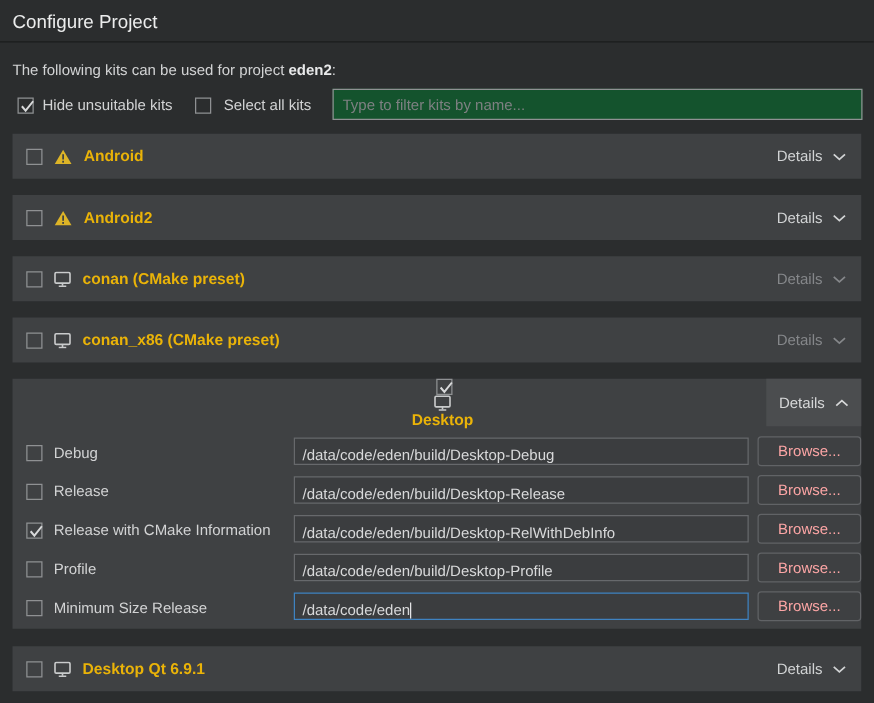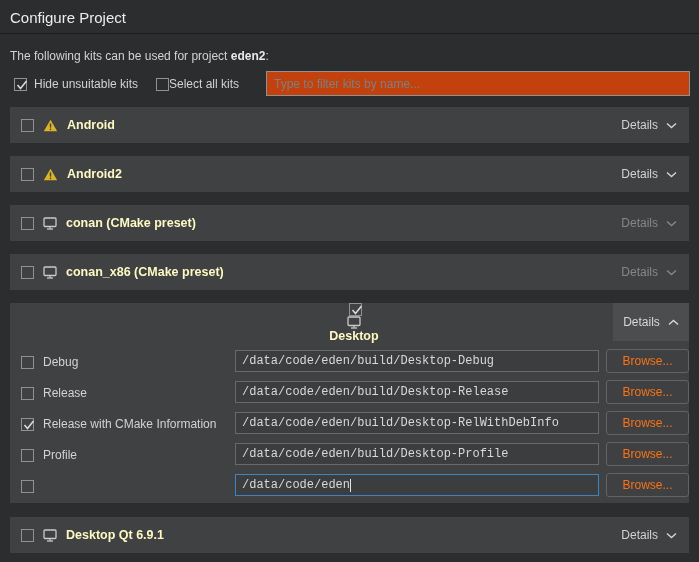--- a/index.html
+++ b/index.html
@@ -30,41 +30,41 @@
     width: 13px; height: 13px;
     border: 1px solid #8f9193;
     background: transparent;
     display: inline-block; position: relative; flex: none;
   }
   .checkbox svg { position: absolute; left: 0; top: -1px; display: none; }
   .checkbox.checked svg { display: block; }
 
   .ctl-label { font-size: 12px; color: #d2d3d4; }
   .hide-kits { position: absolute; left: 14px; top: 77px; display: flex; align-items: center; gap: 7px; }
-  .select-all { position: absolute; left: 156px; top: 77px; display: flex; align-items: center; gap: 0; }
+  .select-all { position: absolute; left: 156px; top: 77px; display: flex; align-items: center; gap: 10px; }
 
   .filter-input {
     position: absolute; left: 266px; top: 71px; width: 424px; height: 25px;
-    background: #c2410c;
+    background: #14532d;
     border: 1px solid #8f9193;
     color: #d4d5d6; font-size: 12px; padding: 0 7px;
     font-family: "Liberation Sans", sans-serif;
     outline: none;
   }
   .filter-input::placeholder { color: #7e8082; opacity: 1; }
 
   
   .kit-row {
     position: absolute; left: 10px; width: 679px; height: 36px;
     background: #3f4143;
     display: flex; align-items: center;
   }
   .kit-row .checkbox { margin-left: 11px; }
   .kit-icon { margin-left: 9px; display: flex; align-items: center; flex: none; }
-  .kit-name { margin-left: 9px; font-size: 12.5px; font-weight: bold; color: #fef9c3; }
+  .kit-name { margin-left: 9px; font-size: 12.5px; font-weight: bold; color: #eab308; }
   .details-btn {
     margin-left: auto; margin-right: 12px;
     display: flex; align-items: center; gap: 8px;
     font-size: 12px; color: #d1d3d4; cursor: default;
   }
   .details-btn.dim { color: #85878a; }
 
   
   .desktop-panel {
     position: absolute; left: 10px; top: 303px; width: 679px; height: 200px;
@@ -91,29 +91,29 @@
   .config-row {
     position: absolute; left: 0; width: 100%; height: 24px;
     display: flex; align-items: center;
   }
   .config-row .checkbox { margin-left: 11px; }
   .config-label { margin-left: 9px; font-size: 12px; color: #d2d3d4; }
   .path-field {
     position: absolute; left: 225px; top: 0; width: 364px; height: 22px;
     background: #3b3d3f; border: 1px solid #67696c;
     font-size: 12px; color: #d8d9da;
-    display: flex; align-items: center; padding: 0 6px;
-    white-space: pre; overflow: hidden; font-family: Liberation Mono, monospace;
+    display: flex; align-items: flex-end; padding: 0 6px;
+    white-space: pre; overflow: hidden;
   }
   .path-field.focused { border-color: #3f83c1; }
   .caret { display: inline-block; width: 1px; height: 13px; background: #e3e4e5; }
   .browse-btn {
     position: absolute; left: 596px; top: -1px; width: 83px; height: 24px;
     background: #3e4042; border: 1px solid #616366; border-radius: 3px;
-    color: #f97316; font-size: 12px;
+    color: #fca5a5; font-size: 12px;
     display: flex; align-items: center; justify-content: center;
   }
 </style>
 </head>
 <body>
 
 <div class="page-title">Configure Project</div>
 <div class="title-sep"></div>
 
 <div class="intro"><span>The following kits can be used for project </span><b>eden2</b><span>:</span></div>
@@ -256,20 +256,21 @@
 
   <div class="config-row" style="top:140px">
     <span class="checkbox"></span>
     <span class="config-label">Profile</span>
     <div class="path-field"><span>/data/code/eden/build/Desktop-Profile</span></div>
     <div class="browse-btn">Browse...</div>
   </div>
 
   <div class="config-row" style="top:171px">
     <span class="checkbox"></span>
+    <span class="config-label">Minimum Size Release</span>
     <div class="path-field focused"><span>/data/code/eden</span><span class="caret"></span></div>
     <div class="browse-btn">Browse...</div>
   </div>
 </div>
 
 <div class="kit-row" style="top:517px">
   <span class="checkbox"></span>
   <span class="kit-icon">
     <svg width="14" height="13" viewBox="0 0 14 13">
         <rect x="1" y="1" width="12" height="8.5" rx="1" fill="none" stroke="#c9cbcc" stroke-width="1.3"></rect>

